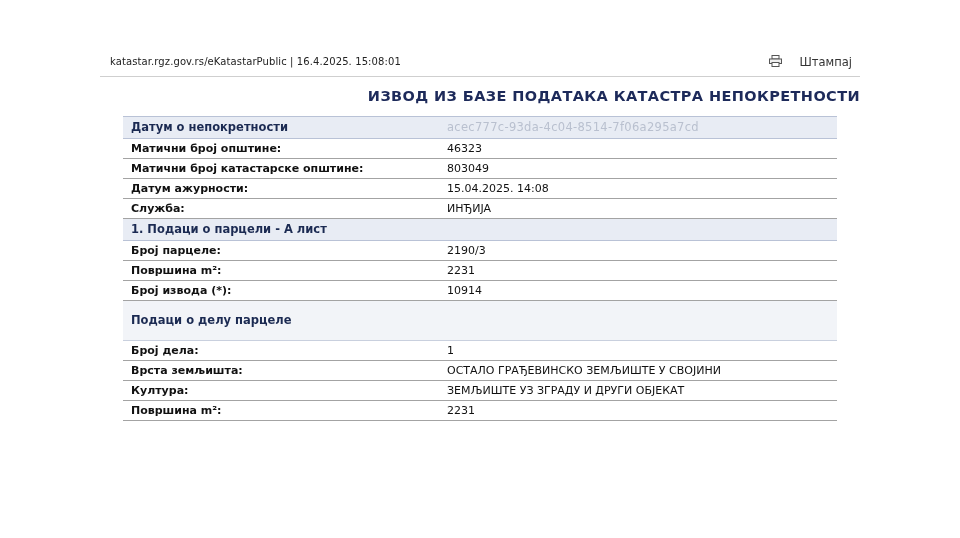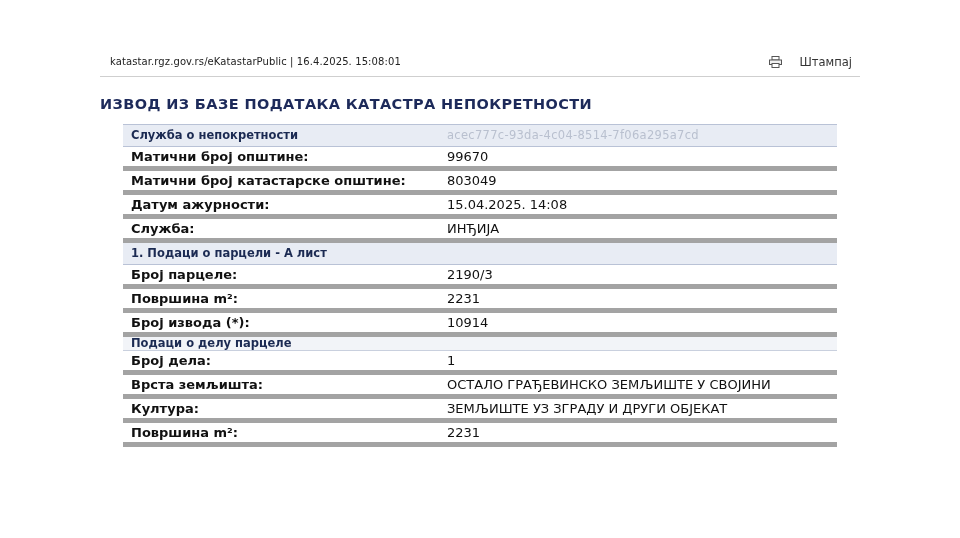--- a/index.html
+++ b/index.html
@@ -36,49 +36,49 @@
     box-sizing: border-box;
   }
   .url-line {
     font-size: 10px;
     color: #222;
     letter-spacing: 0.1px;
     font-family: "DejaVu Sans", sans-serif;
   }
   .print-btn {
     display: flex;
-    align-items: center;
+    align-items: flex-start;
     gap: 18px;
     font-size: 11.5px;
     color: #333;
     cursor: pointer;
   }
   .printer-icon svg { display: block; }
   .doc-title {
-    text-align: left;
+    text-align: right;
     font-size: 14.5px;
     font-weight: bold;
     color: #1d2a5a;
     letter-spacing: 0.4px;
-    margin-top: 19px;
+    margin-top: 11px;
     margin-bottom: 12px;
   }
   table.kv {
     width: 714px;
     margin: 0 auto;
     border-collapse: collapse;
     table-layout: fixed;
   }
   table.kv td {
-    font-size: 13px;
+    font-size: 11px;
     color: #111;
     padding: 3px 6px 3px 8px;
     vertical-align: top;
     line-height: 13px;
-    border-bottom: 5px solid #a3a3a3;
+    border-bottom: 1px solid #a3a3a3;
   }
   td.k {
     width: 300px;
     font-weight: bold;
     color: #111;
   }
   td.v {
     color: #111;
     font-weight: normal;
   }
@@ -95,21 +95,21 @@
     font-weight: normal;
     color: #b9c0cf;
     letter-spacing: 0.3px;
   }
   tr.subsection > td {
     background: #f2f4f8;
     font-weight: bold;
     color: #1b2a52;
     border-top: 1px solid #c9d0de;
     border-bottom: 1px solid #c9d0de;
-    padding: 0 8px;
+    padding: 13px 8px;
     font-size: 11.5px;
   }
 </style>
 </head>
 <body>
 
 <div id="page">
   <div class="doc">
 
     <div class="topbar">
@@ -125,26 +125,26 @@
         <span>Штампај</span>
       </div>
     </div>
 
     <div class="doc-title">ИЗВОД ИЗ БАЗЕ ПОДАТАКА КАТАСТРА НЕПОКРЕТНОСТИ</div>
 
     <table class="kv">
       <tbody>
 
         <tr class="section">
-          <td class="k">Служба о непокретности</td>
+          <td class="k">Датум о непокретности</td>
           <td class="v">acec777c-93da-4c04-8514-7f06a295a7cd</td>
         </tr>
         <tr>
           <td class="k">Матични број општине:</td>
-          <td class="v">99670</td>
+          <td class="v">46323</td>
         </tr>
         <tr>
           <td class="k">Матични број катастарске општине:</td>
           <td class="v">803049</td>
         </tr>
         <tr>
           <td class="k">Датум ажурности:</td>
           <td class="v">15.04.2025. 14:08</td>
         </tr>
         <tr>

